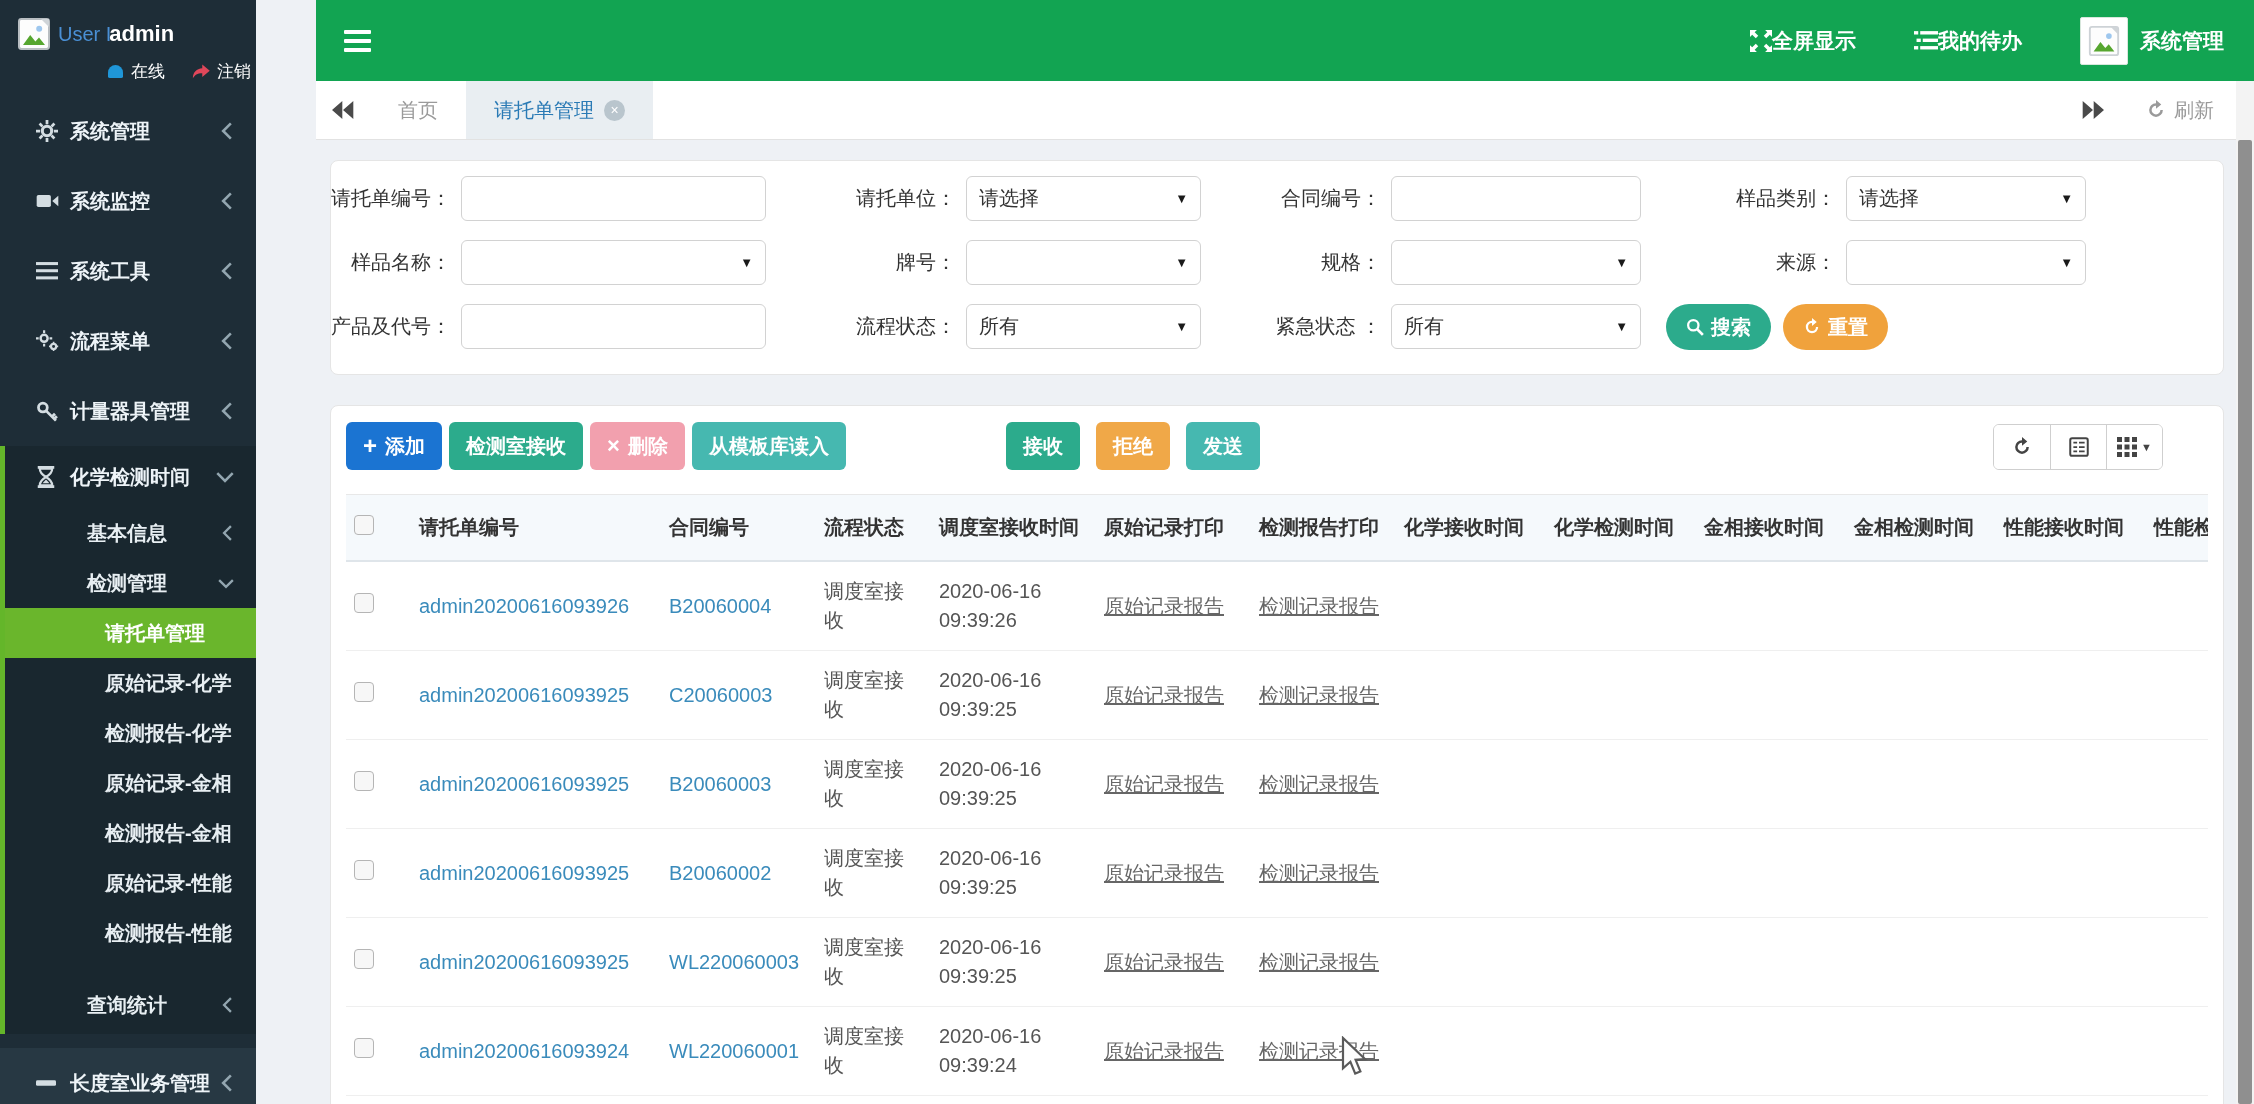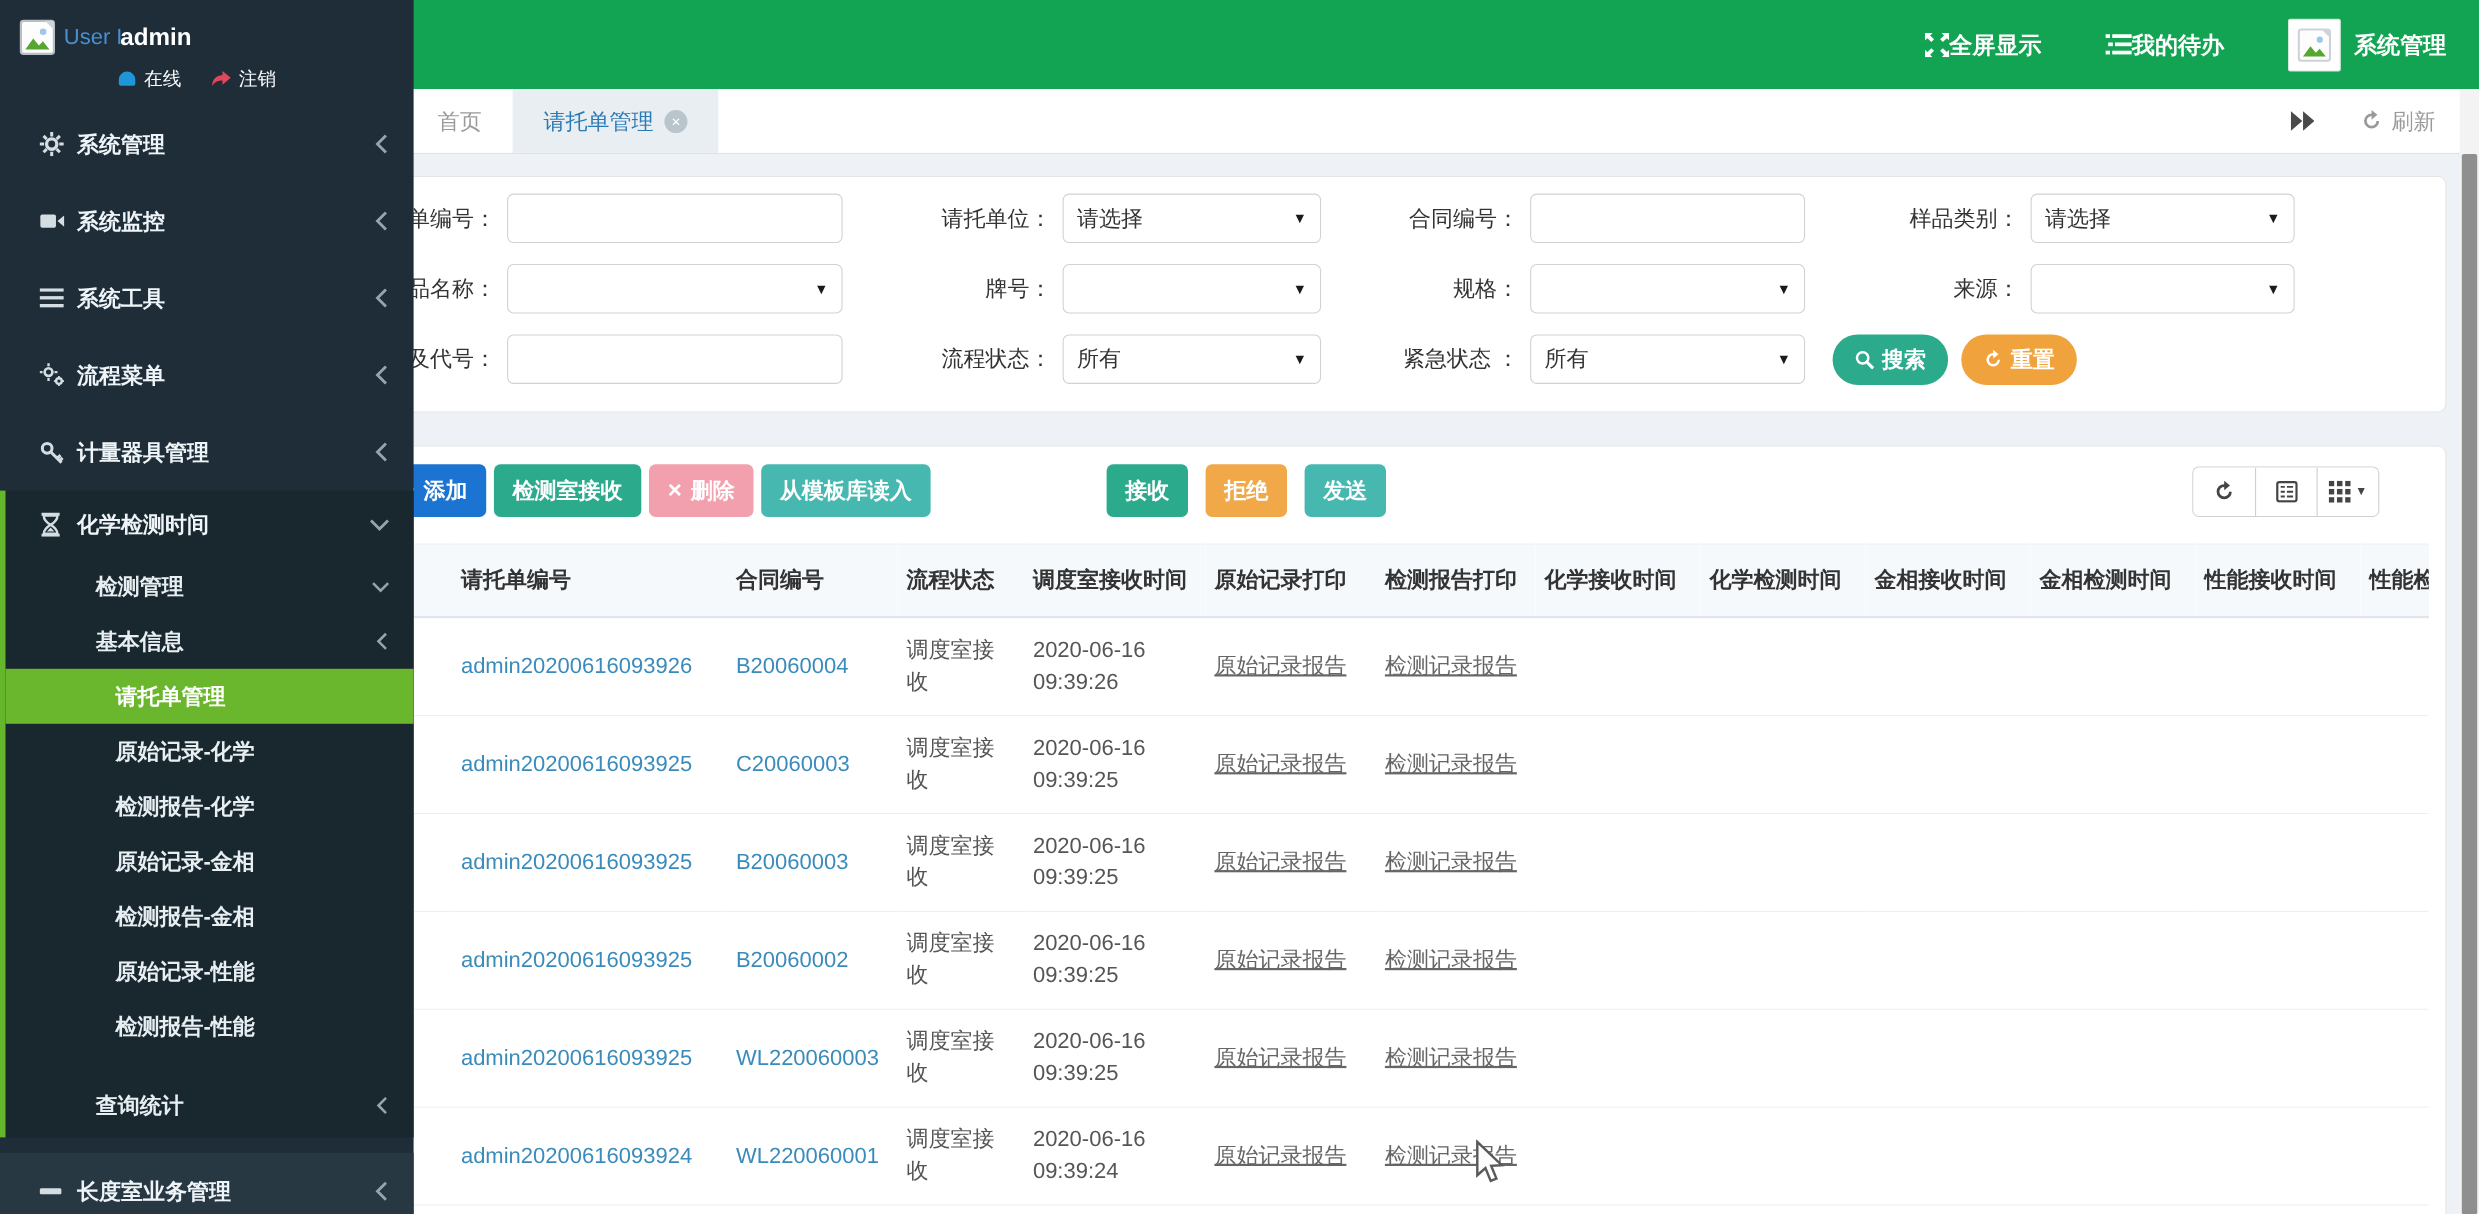--- a/index.html
+++ b/index.html
@@ -1,21 +1,21 @@
 <!DOCTYPE html>
 <html><head>
 <meta charset="utf-8">
 <style>
   * { margin:0; padding:0; box-sizing:border-box; }
   html,body { background:#d8dde2; }
   body { font-family:"Liberation Sans","DejaVu Sans",sans-serif; }
   .app { position:relative; width:2254px; height:1104px; overflow:hidden; background:#eef1f5; }
 
   
-  .sidebar { position:absolute; left:0; top:0; bottom:0; width:376px; background:#1e2d37; z-index:6; color:#fff; }
+  .sidebar { position:absolute; left:0; top:0; bottom:0; width:256px; background:#1e2d37; z-index:6; color:#fff; }
   .user-panel { padding:16px 0 6px 16px; height:96px; }
   .user-line1 { display:flex; align-items:center; }
   .broken-img { width:36px; height:36px; flex:0 0 auto; }
   .alt-text { color:#4a8fd4; font-size:20px; margin-left:6px; white-space:nowrap; }
   .username { color:#fff; font-weight:bold; font-size:22px; margin-left:-2px; }
   .user-line2 { display:flex; align-items:center; gap:8px; margin:8px 0 0 92px; font-size:17px; color:#fdfdfd; }
   .dot-online { width:15px; height:13px; border-radius:8px 8px 2px 2px; background:#1f96d8; display:inline-block; }
   .logout-wrap { display:flex; align-items:center; gap:6px; margin-left:18px; }
 
   .menu-item { height:70px; display:flex; align-items:center; padding:0 22px 0 36px; font-size:20px; font-weight:bold; color:#eef4f8; cursor:pointer; }
@@ -208,32 +208,32 @@
             </svg>
         </span>
         <span>化学检测时间</span>
         <span class="chev">
             <svg width="18" height="14" viewBox="0 0 14 10">
               <path d="M1 2l6 6 6-6" fill="none" stroke="currentColor" stroke-width="2"></path>
             </svg>
           </span>
       </div>
       <div class="sub-item">
+        <span>基本信息</span>
+        <span class="chev">
+            <svg width="13" height="16" viewBox="0 0 10 14">
+              <path d="M8 1 2 7l6 6" fill="none" stroke="currentColor" stroke-width="2"></path>
+            </svg>
+          </span>
+      </div>
+      <div class="sub-item">
         <span>检测管理</span>
         <span class="chev">
             <svg width="16" height="13" viewBox="0 0 14 10">
               <path d="M1 2l6 6 6-6" fill="none" stroke="currentColor" stroke-width="2"></path>
-            </svg>
-          </span>
-      </div>
-      <div class="sub-item">
-        <span>基本信息</span>
-        <span class="chev">
-            <svg width="13" height="16" viewBox="0 0 10 14">
-              <path d="M8 1 2 7l6 6" fill="none" stroke="currentColor" stroke-width="2"></path>
             </svg>
           </span>
       </div>
       <div class="leaf active">
           <span>请托单管理</span>
         </div>
       <div class="leaf">
           <span>原始记录-化学</span>
         </div>
       <div class="leaf">

